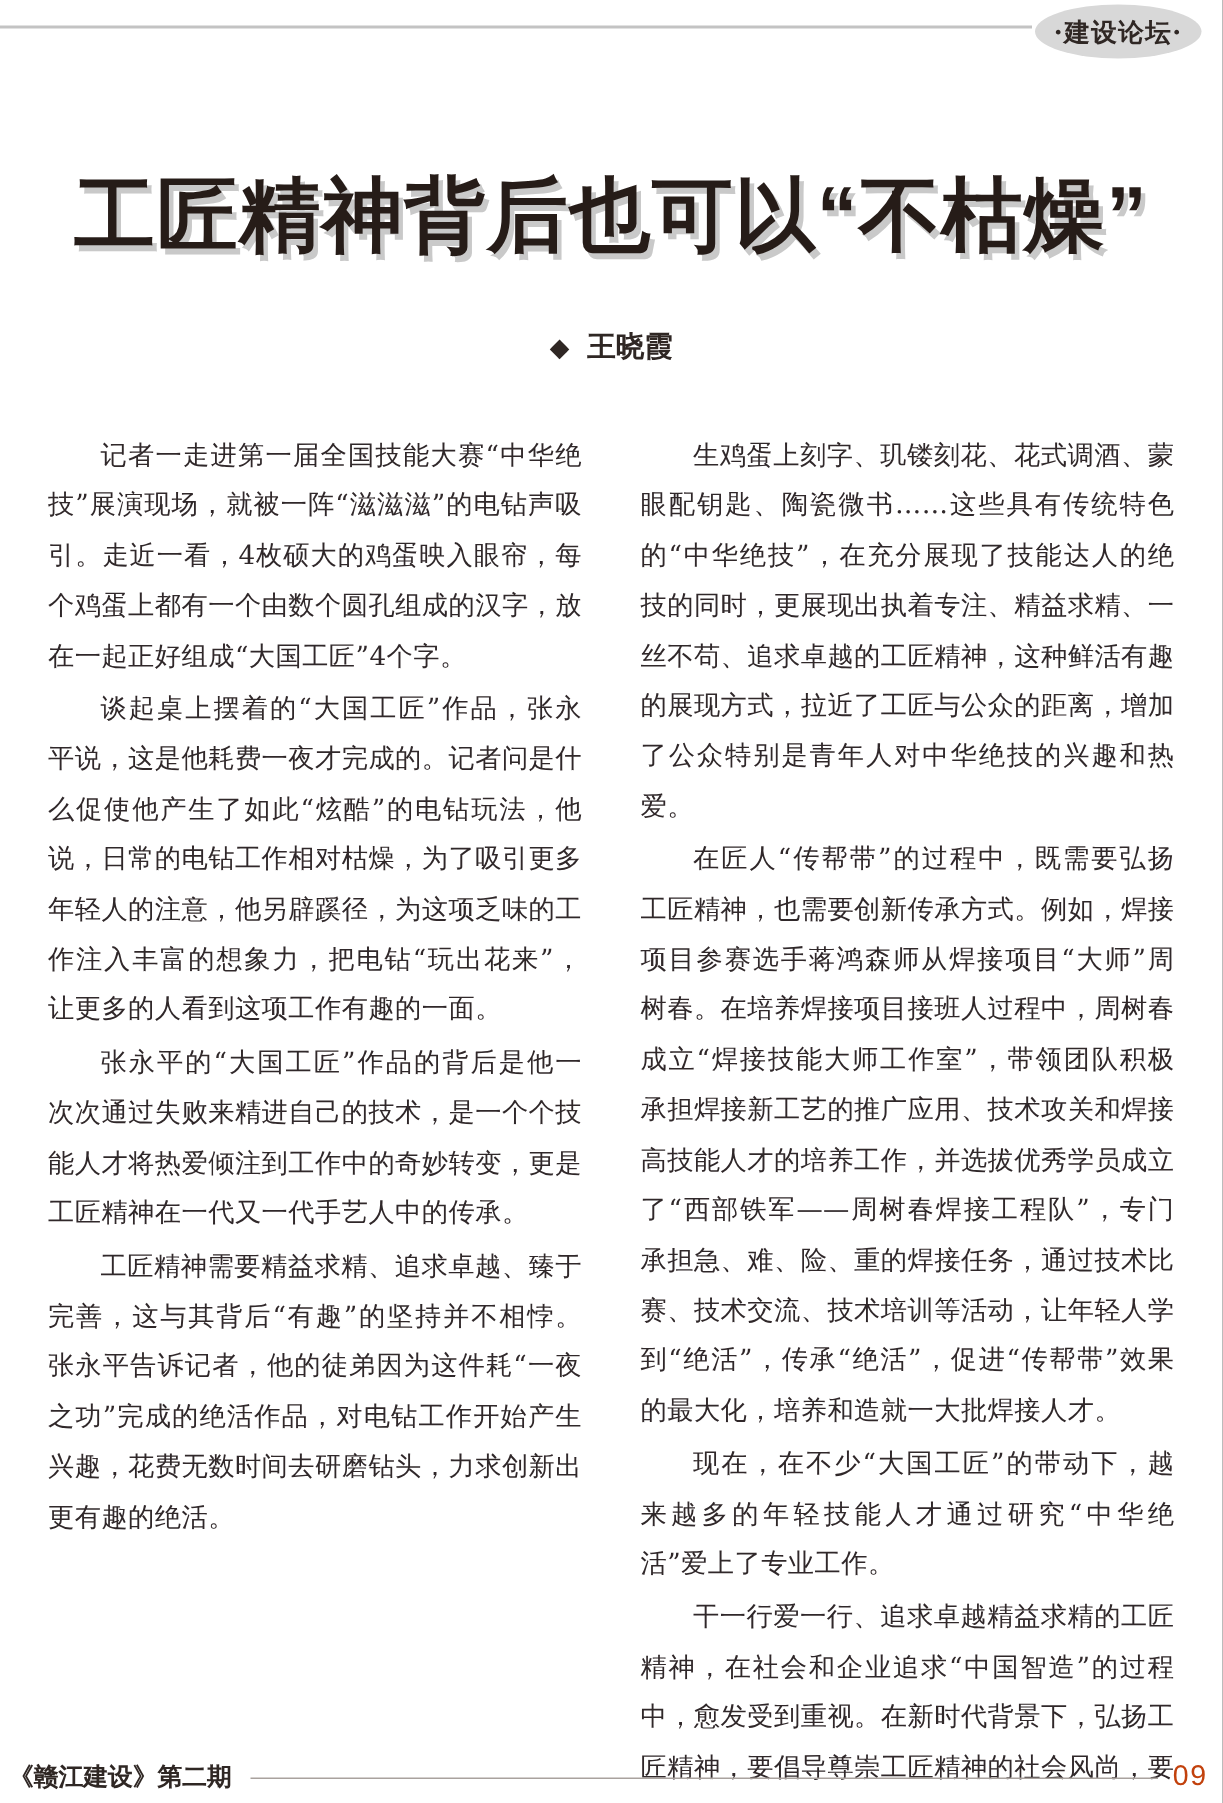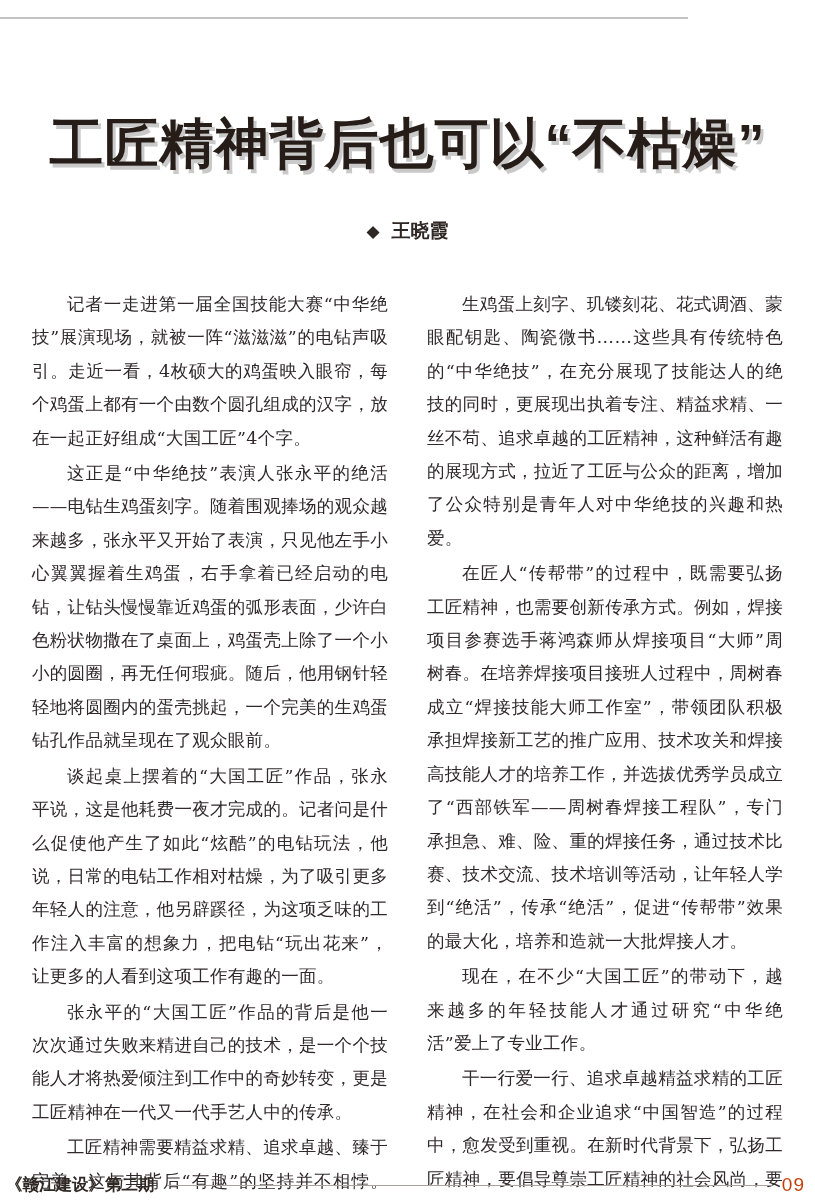--- a/index.html
+++ b/index.html
@@ -110,30 +110,32 @@
     color: #c2410c;
     letter-spacing: 1px;
   }
 </style>
 </head>
 <body>
 
 <div class="page">
 
   <div class="header-rule"></div>
+  <div class="badge">
+    <span class="badge-text">·建设论坛·</span>
+  </div>
 
   <h1 class="title">工匠精神背后也可以“不枯燥”</h1>
   <div class="author-line">
     <span class="diamond">◆</span><span>王晓霞</span>
   </div>
 
   <div class="columns">
     <div class="col">
         <p class="para">记者一走进第一届全国技能大赛“中华绝技”展演现场，就被一阵“滋滋滋”的电钻声吸引。走近一看，4枚硕大的鸡蛋映入眼帘，每个鸡蛋上都有一个由数个圆孔组成的汉字，放在一起正好组成“大国工匠”4个字。</p>
-        <p class="para">这正是“中华绝技”表演人张永平的绝活——电钻生鸡蛋刻字。随着围观捧场的观众越来越多，张永平又开始了表演，只见他左手小心翼翼握着生鸡蛋，右手拿着已经启动的电钻，让钻头慢慢靠近鸡蛋的弧形表面，少许白色粉状物撒在了桌面上，鸡蛋壳上除了一个小小的圆圈，再无任何瑕疵。随后，他用钢针轻轻地将圆圈内的蛋壳挑起，一个完美的生鸡蛋钻孔作品就呈现在了观众眼前。</p>
         <p class="para">谈起桌上摆着的“大国工匠”作品，张永平说，这是他耗费一夜才完成的。记者问是什么促使他产生了如此“炫酷”的电钻玩法，他说，日常的电钻工作相对枯燥，为了吸引更多年轻人的注意，他另辟蹊径，为这项乏味的工作注入丰富的想象力，把电钻“玩出花来”，让更多的人看到这项工作有趣的一面。</p>
         <p class="para">张永平的“大国工匠”作品的背后是他一次次通过失败来精进自己的技术，是一个个技能人才将热爱倾注到工作中的奇妙转变，更是工匠精神在一代又一代手艺人中的传承。</p>
         <p class="para">工匠精神需要精益求精、追求卓越、臻于完善，这与其背后“有趣”的坚持并不相悖。张永平告诉记者，他的徒弟因为这件耗“一夜之功”完成的绝活作品，对电钻工作开始产生兴趣，花费无数时间去研磨钻头，力求创新出更有趣的绝活。</p>
       </div>
     <div class="col">
         <p class="para">生鸡蛋上刻字、玑镂刻花、花式调酒、蒙眼配钥匙、陶瓷微书……这些具有传统特色的“中华绝技”，在充分展现了技能达人的绝技的同时，更展现出执着专注、精益求精、一丝不苟、追求卓越的工匠精神，这种鲜活有趣的展现方式，拉近了工匠与公众的距离，增加了公众特别是青年人对中华绝技的兴趣和热爱。</p>
         <p class="para">在匠人“传帮带”的过程中，既需要弘扬工匠精神，也需要创新传承方式。例如，焊接项目参赛选手蒋鸿森师从焊接项目“大师”周树春。在培养焊接项目接班人过程中，周树春成立“焊接技能大师工作室”，带领团队积极承担焊接新工艺的推广应用、技术攻关和焊接高技能人才的培养工作，并选拔优秀学员成立了“西部铁军——周树春焊接工程队”，专门承担急、难、险、重的焊接任务，通过技术比赛、技术交流、技术培训等活动，让年轻人学到“绝活”，传承“绝活”，促进“传帮带”效果的最大化，培养和造就一大批焊接人才。</p>
         <p class="para">现在，在不少“大国工匠”的带动下，越来越多的年轻技能人才通过研究“中华绝活”爱上了专业工作。</p>
         <p class="para">干一行爱一行、追求卓越精益求精的工匠精神，在社会和企业追求“中国智造”的过程中，愈发受到重视。在新时代背景下，弘扬工匠精神，要倡导尊崇工匠精神的社会风尚，要在继承基础上创新。只有这样，工匠精神才能有“用”有“趣”，才能助力经济社会发展和人民日益增长的美好生活需要的满足。</p>
       </div>

